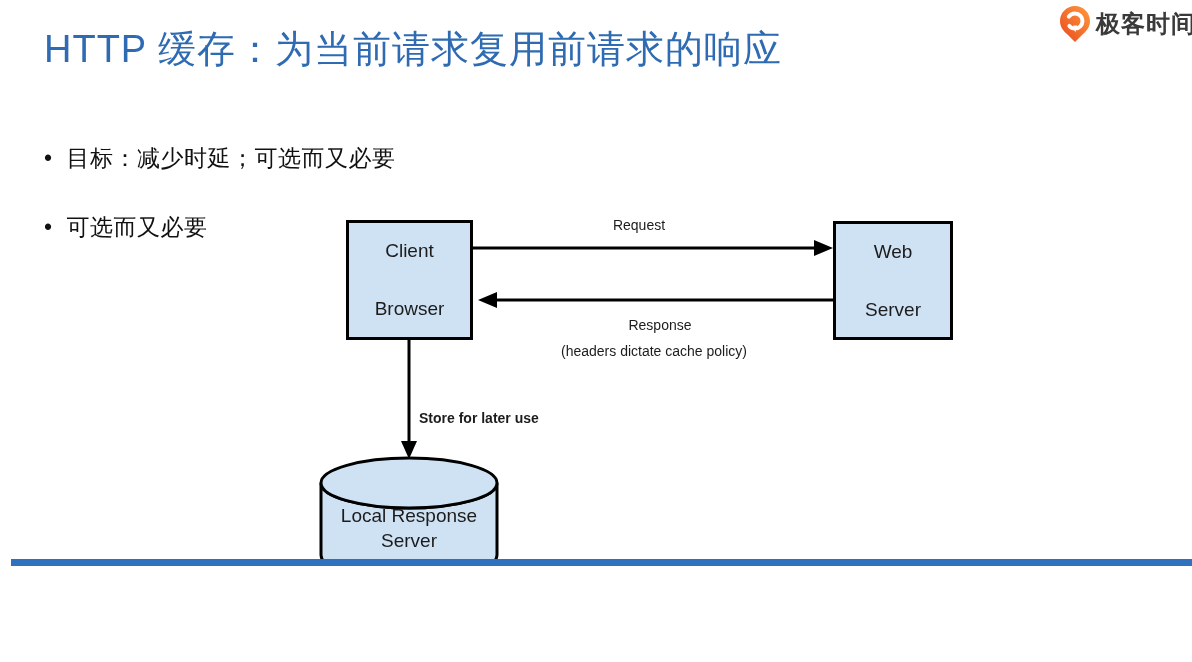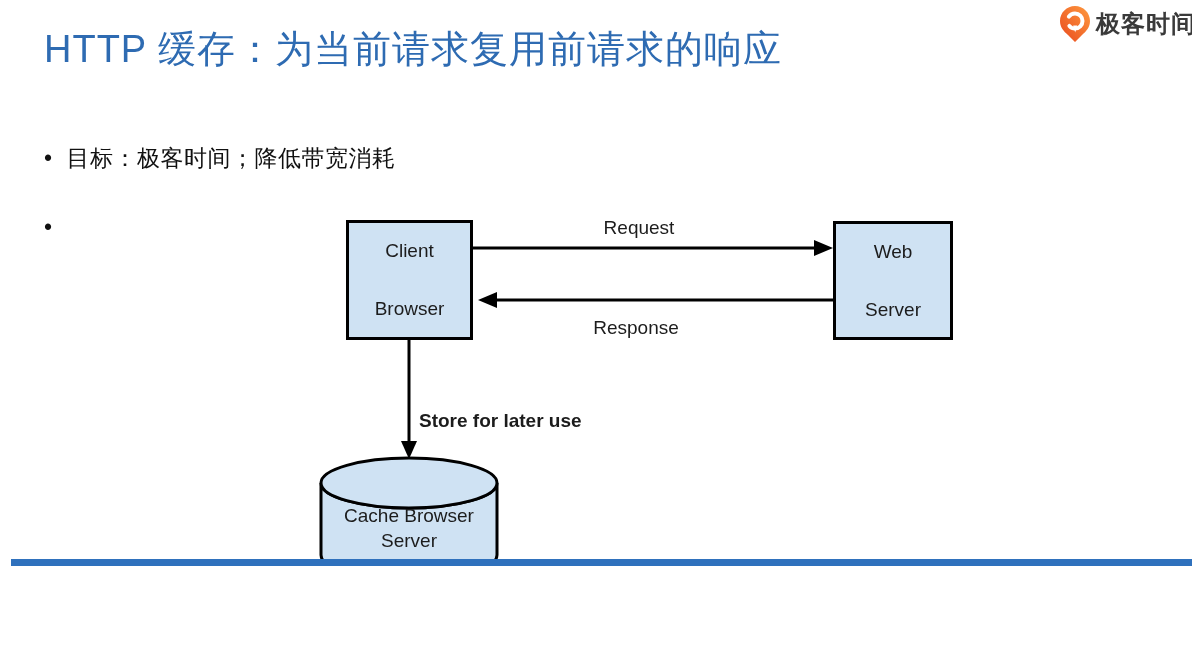--- a/index.html
+++ b/index.html
@@ -70,26 +70,26 @@
     line-height: 26px;
     color: #1c1c1c;
     text-align: center;
     gap: 32px;
   }
   .client-box { left: 335px; top: 220px; width: 127px; height: 120px; }
   .web-box   { left: 822px; top: 221px; width: 120px; height: 119px; align-items: center; }
 
   .edge-label {
     position: absolute;
-    font-size: 19px;
+    font-size: 14px;
     color: #1c1c1c;
     white-space: nowrap;
   }
   .lbl-request  { left: 628px; top: 217px; transform: translateX(-50%); }
-  .lbl-response { left: 625px; top: 317px; transform: translateX(-50%); }
+  .lbl-response { left: 649px; top: 317px; transform: translateX(-50%); }
   .lbl-response-sub { left: 643px; top: 343px; transform: translateX(-50%); }
   .lbl-store    { left: 408px; top: 410px; font-weight: bold; }
 
   .cyl-label {
     position: absolute;
     left: 310px;
     top: 503px;
     width: 176px;
     text-align: center;
     font-size: 19px;
@@ -120,24 +120,25 @@
       </defs>
       <path d="M16 1 C24.3 1 31 7.7 31 16 C31 22.2 27.3 26.4 23 30 L16 37 L9 30 C4.7 26.4 1 22.2 1 16 C1 7.7 7.7 1 16 1 Z" fill="url(#lg)"></path>
       <circle cx="16" cy="16" r="7.5" fill="none" stroke="#ffffff" stroke-width="4" stroke-dasharray="37 10" stroke-dashoffset="-28" stroke-linecap="round"></circle>
       <path d="M14.2 20.5 L18.2 20.5 L16.2 27.5 Z" fill="#ffffff"></path>
     </svg>
     <span class="logo-text">极客时间</span>
   </div>
 
   <div class="bullet-row b1">
     <span class="bullet-marker">•</span>
-    <span class="bullet-text">目标：极客时间；降低带宽消耗</span>
+    <span class="bullet-text">目标：减少时延；可选而又必要</span>
   </div>
   <div class="bullet-row b2">
     <span class="bullet-marker">•</span>
+    <span class="bullet-text">可选而又必要</span>
   </div>
 
   <svg class="diagram-svg" viewBox="0 0 1192 662">
 
     <line x1="462" y1="248" x2="806" y2="248" stroke="#000000" stroke-width="3"></line>
     <polygon points="822,248 803,240 803,256" fill="#000000"></polygon>
 
     <line x1="822" y1="300" x2="484" y2="300" stroke="#000000" stroke-width="3"></line>
     <polygon points="467,300 486,292 486,308" fill="#000000"></polygon>
 
@@ -155,22 +156,23 @@
     <span>Browser</span>
   </div>
 
   <div class="node-box web-box">
     <span>Web</span>
     <span>Server</span>
   </div>
 
   <div class="edge-label lbl-request">Request</div>
   <div class="edge-label lbl-response">Response</div>
+  <div class="edge-label lbl-response-sub">(headers dictate cache policy)</div>
   <div class="edge-label lbl-store">Store for later use</div>
 
   <div class="cyl-label">
-    <div>Cache Browser</div>
+    <div>Local Response</div>
     <div>Server</div>
   </div>
 
   <div class="footer-bar"></div>
 
 </div>
 
 </body></html>

